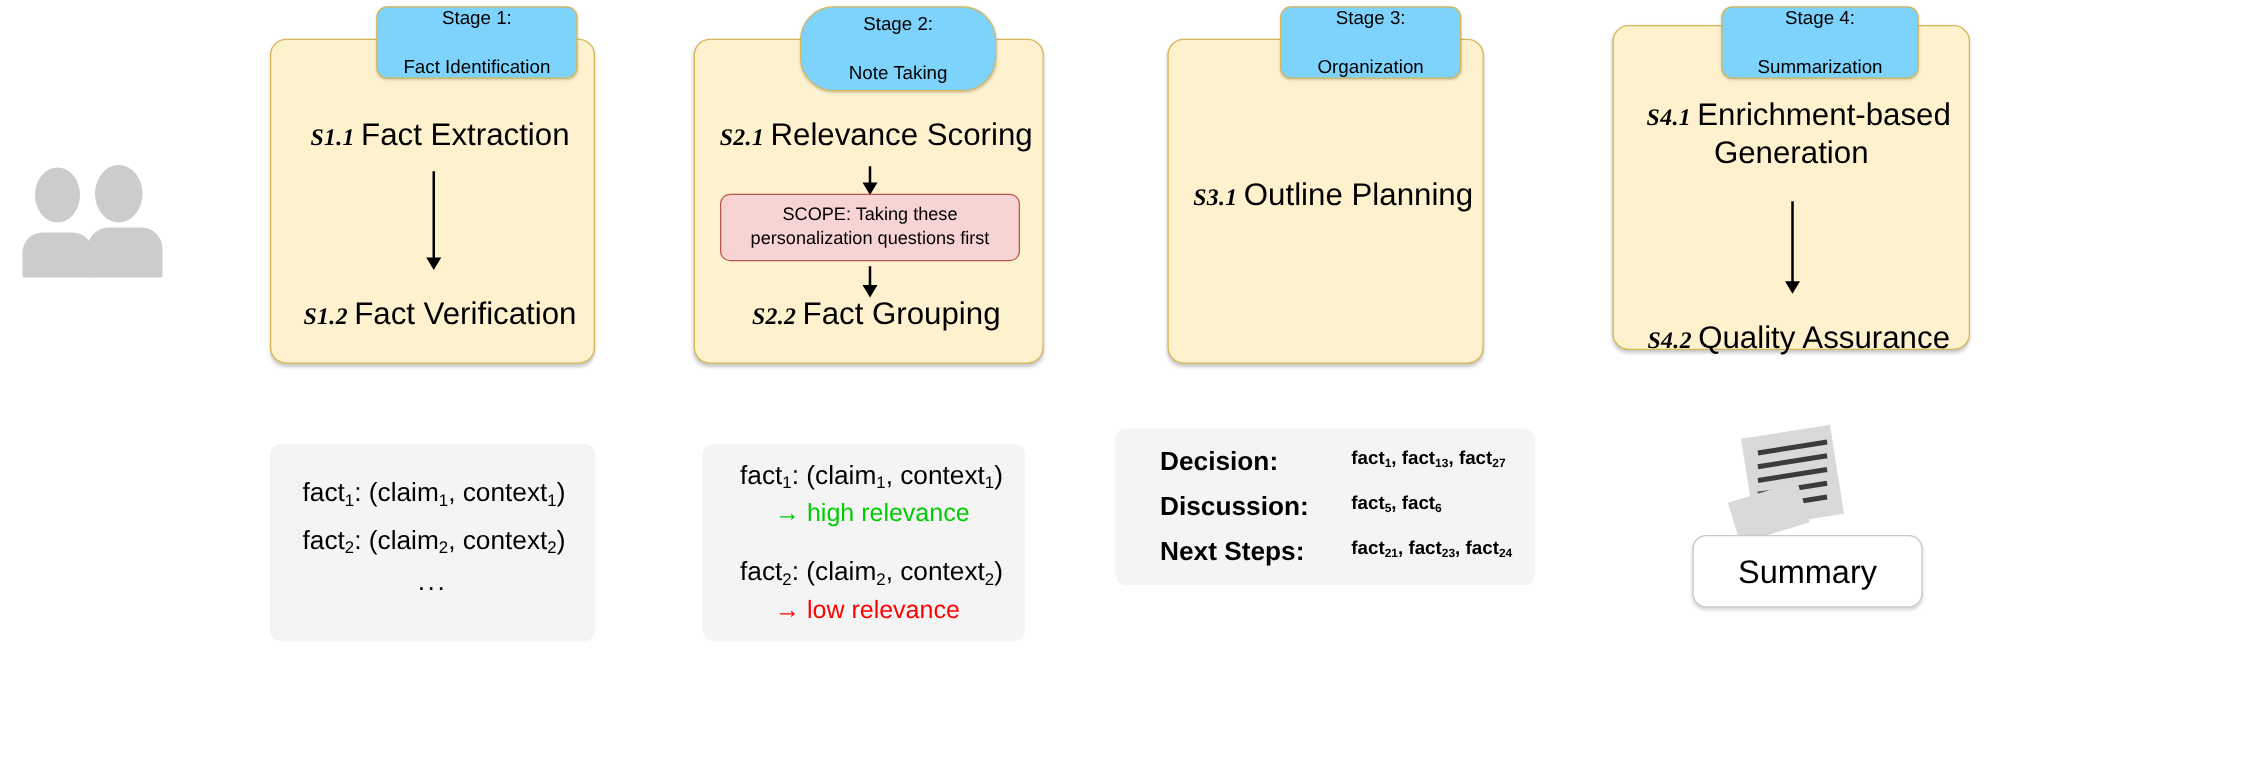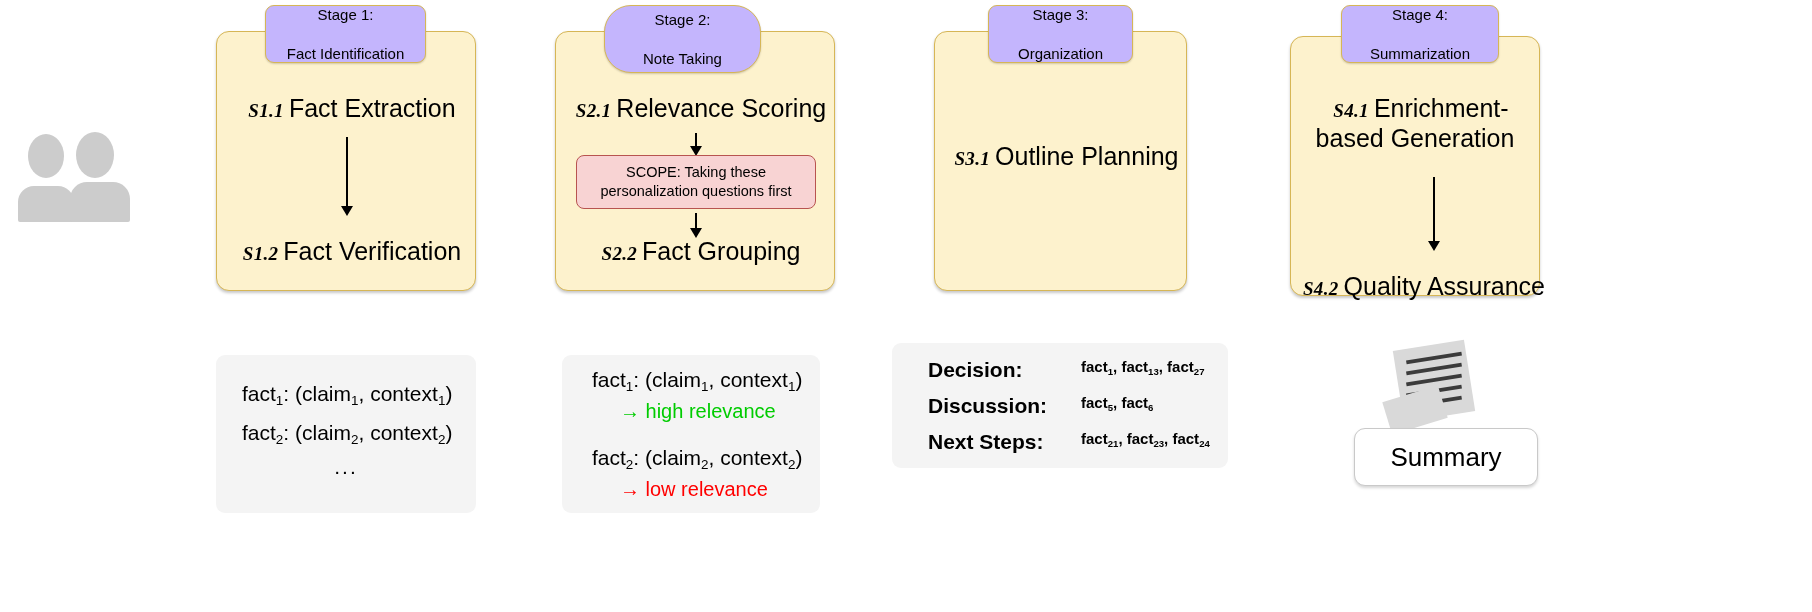--- a/index.html
+++ b/index.html
@@ -12,25 +12,26 @@
   
   .people{position:absolute;left:14px;top:128px;width:120px;height:95px;}
   .p-head{position:absolute;background:#cccccc;border-radius:50%;}
   .p-body{position:absolute;background:#cccccc;}
 
   
   .col{position:absolute;top:0;}
 
   
   .tab{
-    position:absolute;z-index:3;background:#c4b5fd;border:1.6px solid #d6b656;
+    position:absolute;z-index:3;background:#7dd3fc;border:1.6px solid #d6b656;
     border-radius:9px;box-sizing:border-box;
     display:flex;align-items:center;justify-content:center;text-align:center;
     font-size:15px;line-height:1.28;padding:4px 8px;
     box-shadow:0 1px 2px rgba(0,0,0,.18);
+    margin-left:36px;
   }
   .tab span{display:block;}
 
   
   .card{
     position:absolute;z-index:1;background:#fdf2cd;border:1.8px solid #d6b656;
     border-radius:13px;box-sizing:border-box;
     box-shadow:0 2px 3px rgba(0,0,0,.22);
   }
   .step{
@@ -204,21 +205,21 @@
   </div>
 
   <div class="col">
     <div class="tab" style="left:1341px;top:5px;width:158px;height:58px;">
       <span>
         <span>Stage 4:</span><br>
         <span>Summarization</span>
       </span>
     </div>
 
-    <div class="card" style="left:1290px;top:36px;width:250px;height:260px;">
+    <div class="card" style="left:1290px;top:20px;width:286px;height:260px;">
       <div class="step wrap" style="top:57px;padding:0 14px;">
         <span class="sid">S4.1</span><span>Enrichment-based Generation</span>
       </div>
       <div class="arrow" style="left:142px;top:140px;height:65px;"></div>
       <div class="step" style="top:235px;">
         <span class="sid">S4.2</span><span>Quality Assurance</span>
       </div>
     </div>
 
     <div class="doc" style="left:1378px;top:345px;width:110px;height:90px;">

